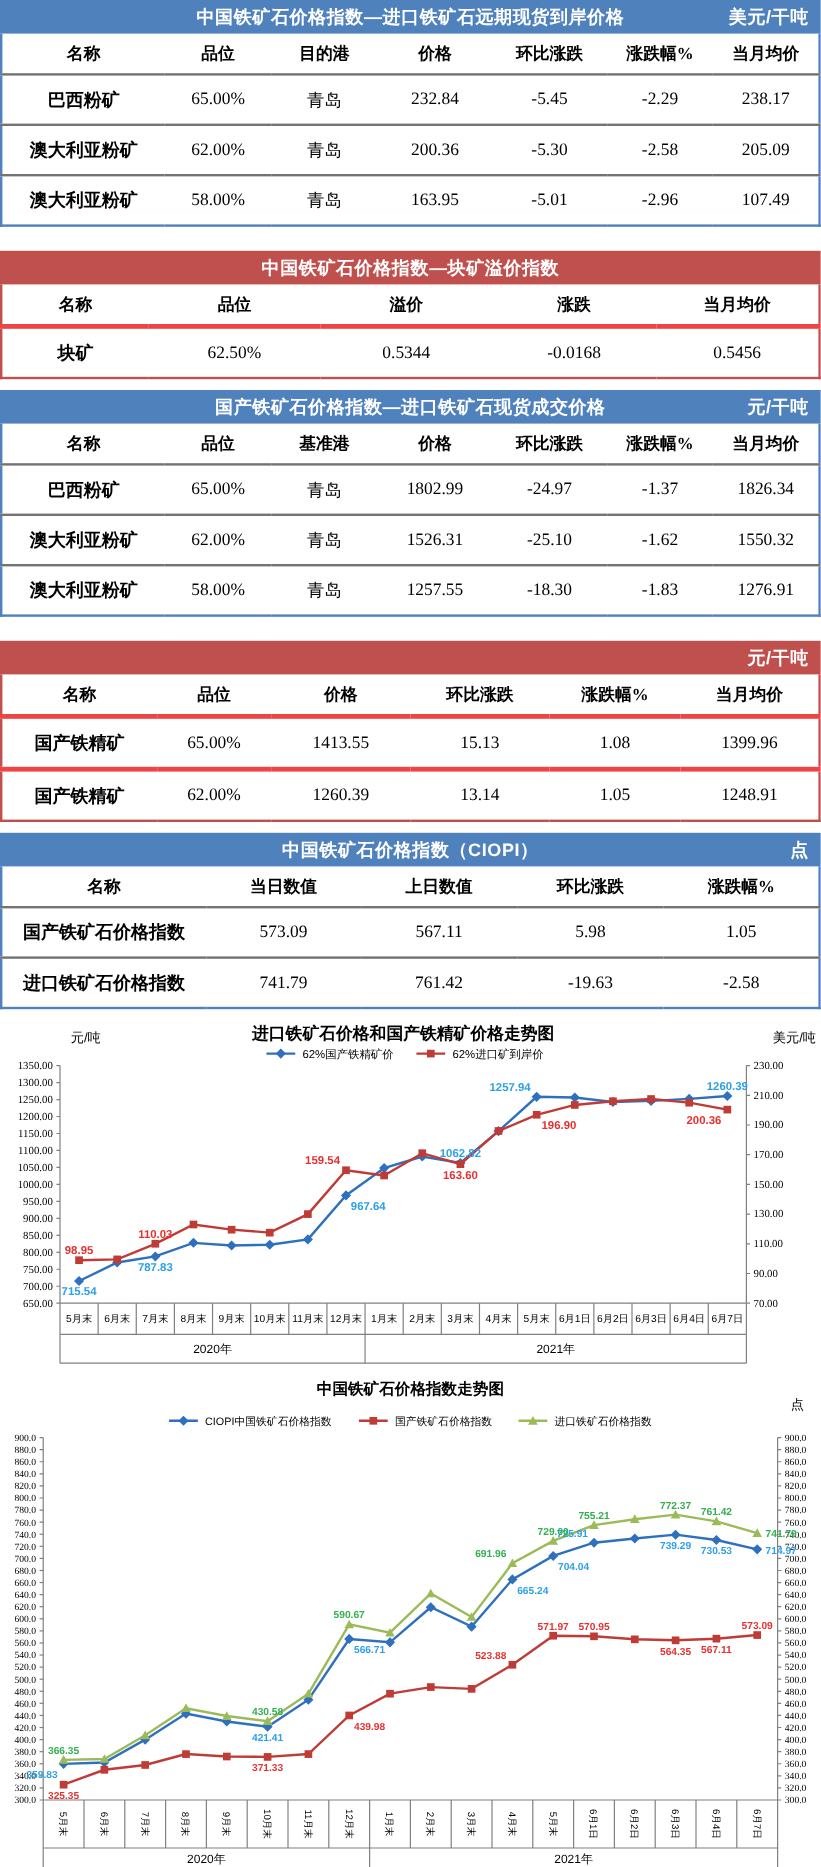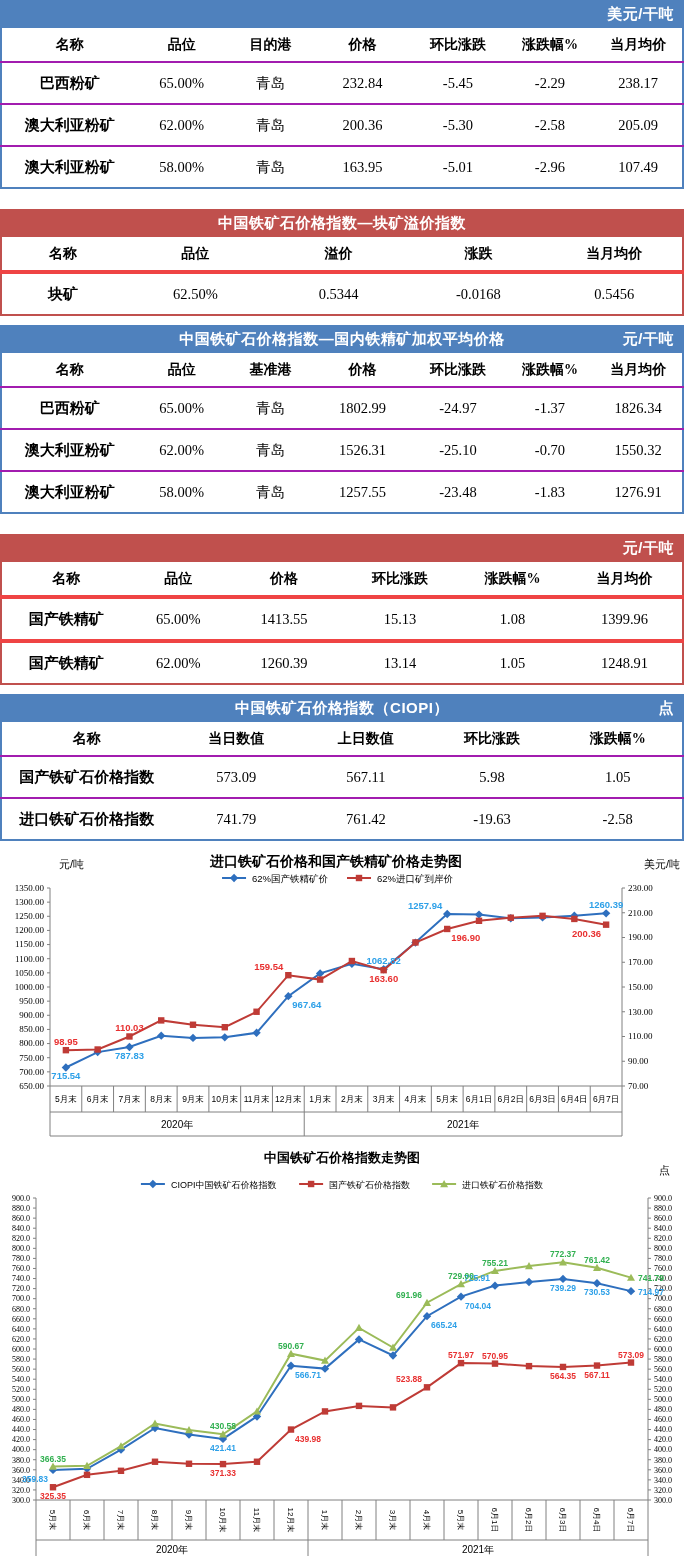--- a/index.html
+++ b/index.html
@@ -11,37 +11,38 @@
         color:#fff;font-weight:bold;font-size:15px;letter-spacing:0.5px;}
   .band .band-unit{position:absolute;right:10px;top:0;height:28px;display:flex;align-items:center;font-size:15px;font-weight:bold;}
   .tbl table{width:100%;border-collapse:collapse;table-layout:fixed;background:#fff;}
   .tbl th{font-size:14px;font-weight:bold;height:33px;text-align:center;color:#000;
           font-family:"Liberation Serif",serif;padding:0;}
   .tbl td{font-size:14.5px;height:40px;text-align:center;color:#000;
           font-family:"Liberation Serif",serif;padding:0;}
   .tbl td.namecell{font-weight:bold;font-size:15px;font-family:"Liberation Sans",sans-serif;}
   .theme-blue .band{background:#4f81bd;}
   .theme-blue table{border:2px solid #4f81bd;border-top:none;}
-  .theme-blue tbody tr{border-top:2px solid #a21caf;}
+  .theme-blue tbody tr{border-top:2px solid #737373;}
   .theme-red .band{background:#c0504d;margin-top:20px;}
   .theme-red table{border:2px solid #c0504d;border-top:none;}
   .theme-red tbody tr{border-top:4px solid #ef4444;}
   
   figure.chart{margin:0;padding:0;}
   svg{display:block;}
   .svg-serif{font-family:"Liberation Serif",serif;}
   .svg-sans{font-family:"Liberation Sans",sans-serif;}
 </style>
 </head>
 <body>
 
 <div class="page">
   <div id="tables-root">
       <section class="tbl theme-blue">
         <div class="band">
+          <span>中国铁矿石价格指数—进口铁矿石远期现货到岸价格</span>
           <span class="band-unit">美元/干吨</span>
         </div>
         <table>
           <colgroup>
             <col style="width: 20%;">
             <col style="width: 13%;">
             <col style="width: 13%;">
             <col style="width: 14%;">
             <col style="width: 14%;">
             <col style="width: 13%;">
@@ -116,21 +117,21 @@
               <td>62.50%</td>
               <td>0.5344</td>
               <td>-0.0168</td>
               <td>0.5456</td>
             </tr>
           </tbody>
         </table>
       </section>
       <section class="tbl theme-blue">
         <div class="band">
-          <span>中国铁矿石价格指数—国内铁精矿加权平均价格</span>
+          <span>国产铁矿石价格指数—进口铁矿石现货成交价格</span>
           <span class="band-unit">元/干吨</span>
         </div>
         <table>
           <colgroup>
             <col style="width: 20%;">
             <col style="width: 13%;">
             <col style="width: 13%;">
             <col style="width: 14%;">
             <col style="width: 14%;">
             <col style="width: 13%;">
@@ -156,29 +157,29 @@
               <td>-24.97</td>
               <td>-1.37</td>
               <td>1826.34</td>
             </tr>
             <tr>
               <td class="namecell">澳大利亚粉矿</td>
               <td>62.00%</td>
               <td>青岛</td>
               <td>1526.31</td>
               <td>-25.10</td>
-              <td>-0.70</td>
+              <td>-1.62</td>
               <td>1550.32</td>
             </tr>
             <tr>
               <td class="namecell">澳大利亚粉矿</td>
               <td>58.00%</td>
               <td>青岛</td>
               <td>1257.55</td>
-              <td>-23.48</td>
+              <td>-18.30</td>
               <td>-1.83</td>
               <td>1276.91</td>
             </tr>
           </tbody>
         </table>
       </section>
       <section class="tbl theme-red">
         <div class="band">
           <span class="band-unit">元/干吨</span>
         </div>

